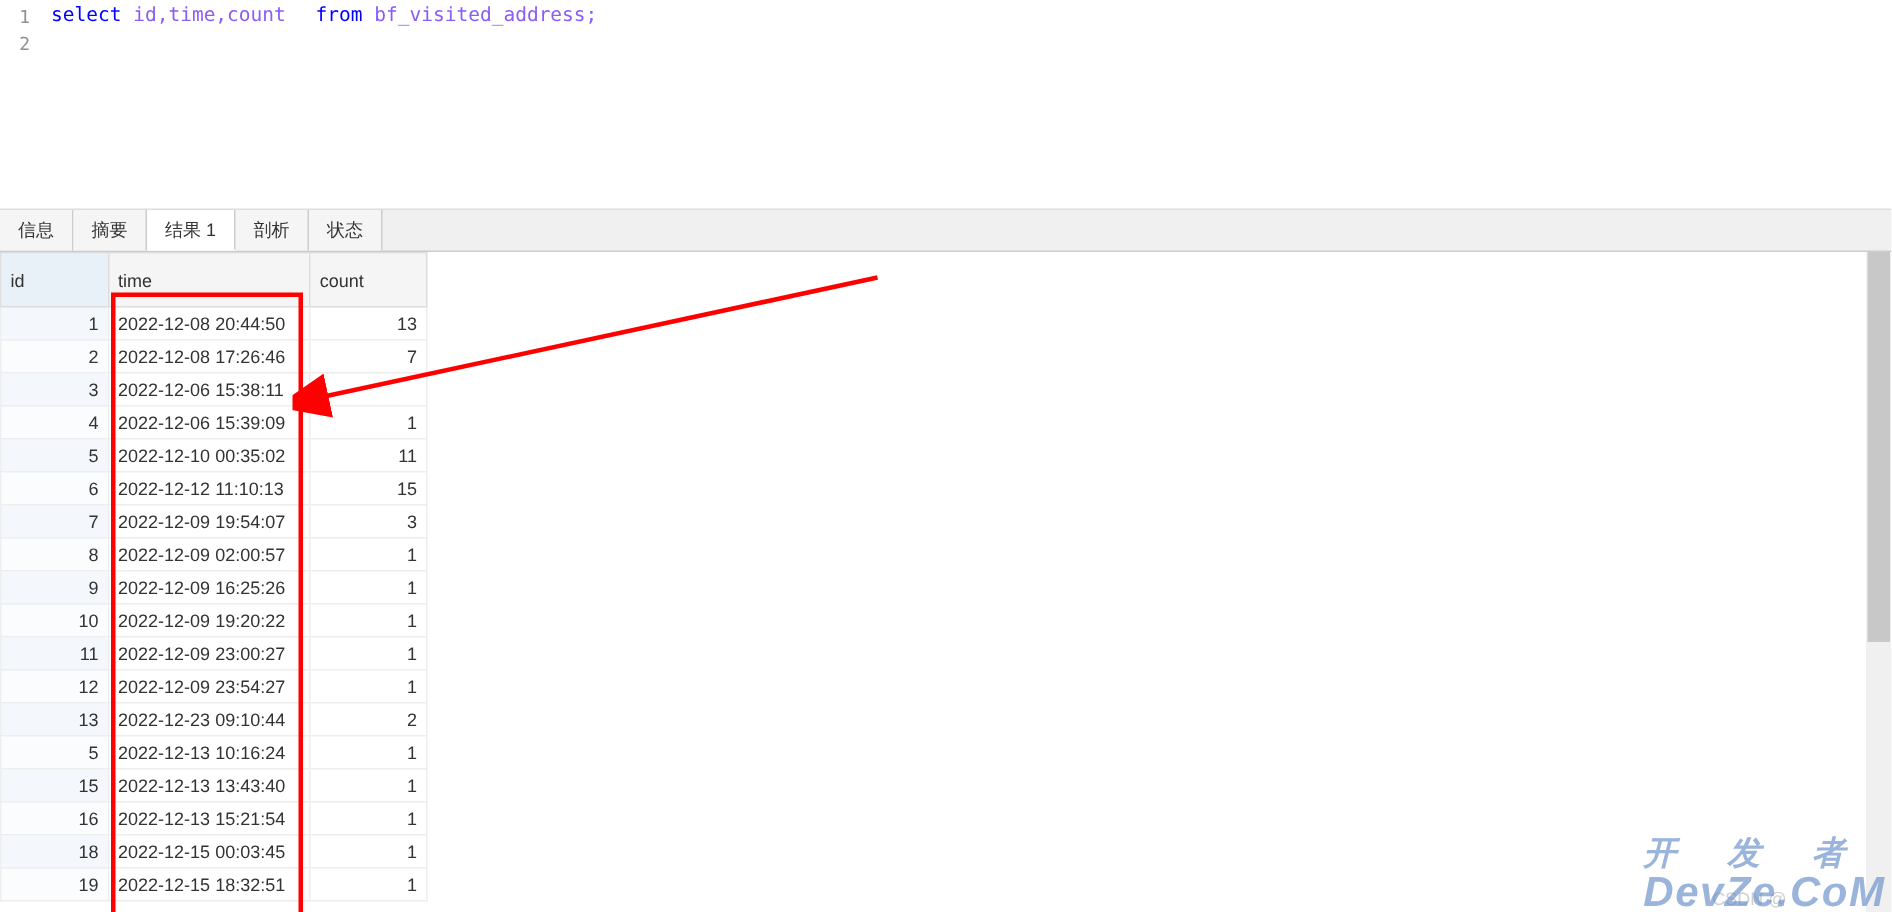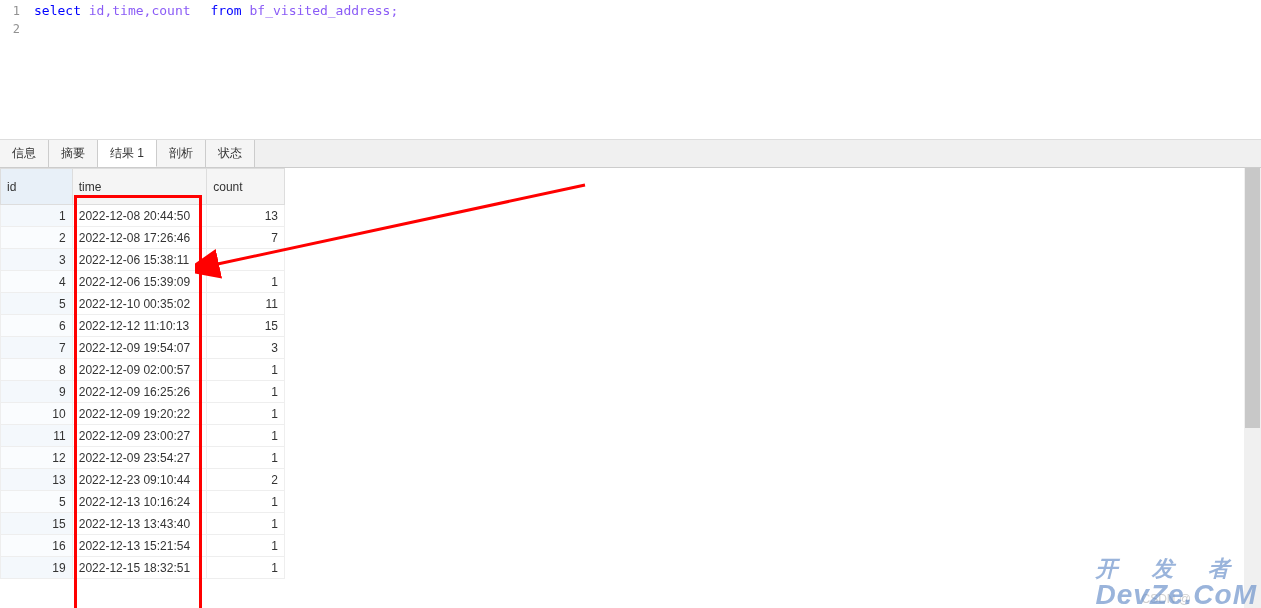--- a/index.html
+++ b/index.html
@@ -152,20 +152,25 @@
           <td class="cell-id">15</td>
           <td class="cell-time">2022-12-13 13:43:40</td>
           <td class="cell-count">1</td>
         </tr>
         <tr>
           <td class="cell-id">16</td>
           <td class="cell-time">2022-12-13 15:21:54</td>
           <td class="cell-count">1</td>
         </tr>
         <tr>
+          <td class="cell-id">18</td>
+          <td class="cell-time">2022-12-15 00:03:45</td>
+          <td class="cell-count">1</td>
+        </tr>
+        <tr>
           <td class="cell-id">19</td>
           <td class="cell-time">2022-12-15 18:32:51</td>
           <td class="cell-count">1</td>
         </tr>
       </tbody>
   </table>
 </div>
 
 <div class="scrollbar-track">
   <div class="scrollbar-thumb"></div>

